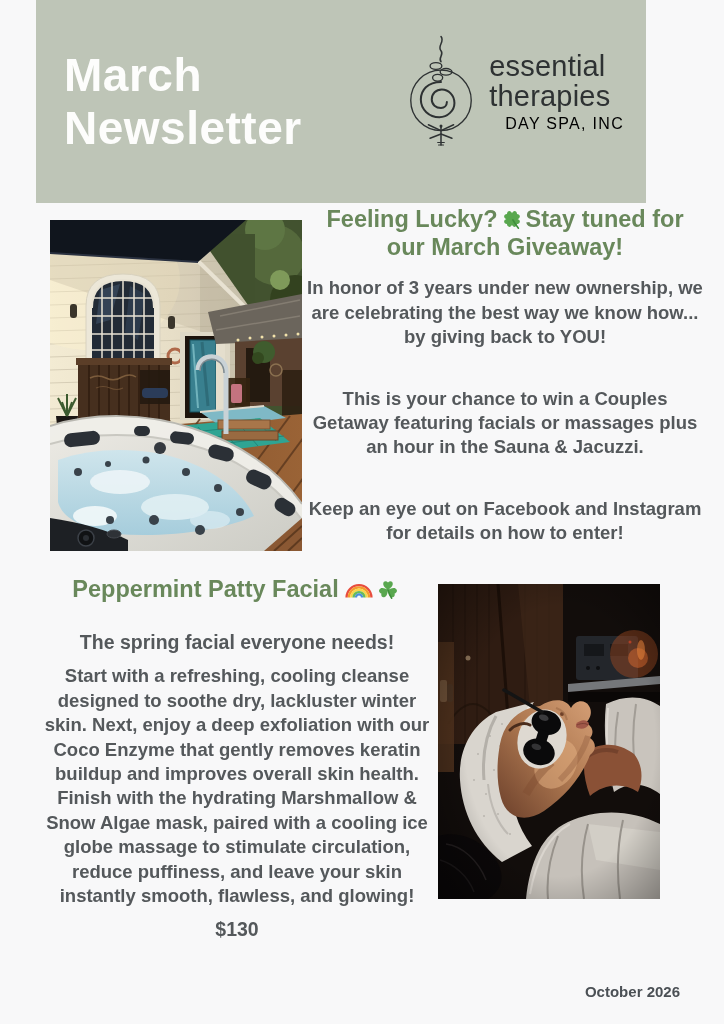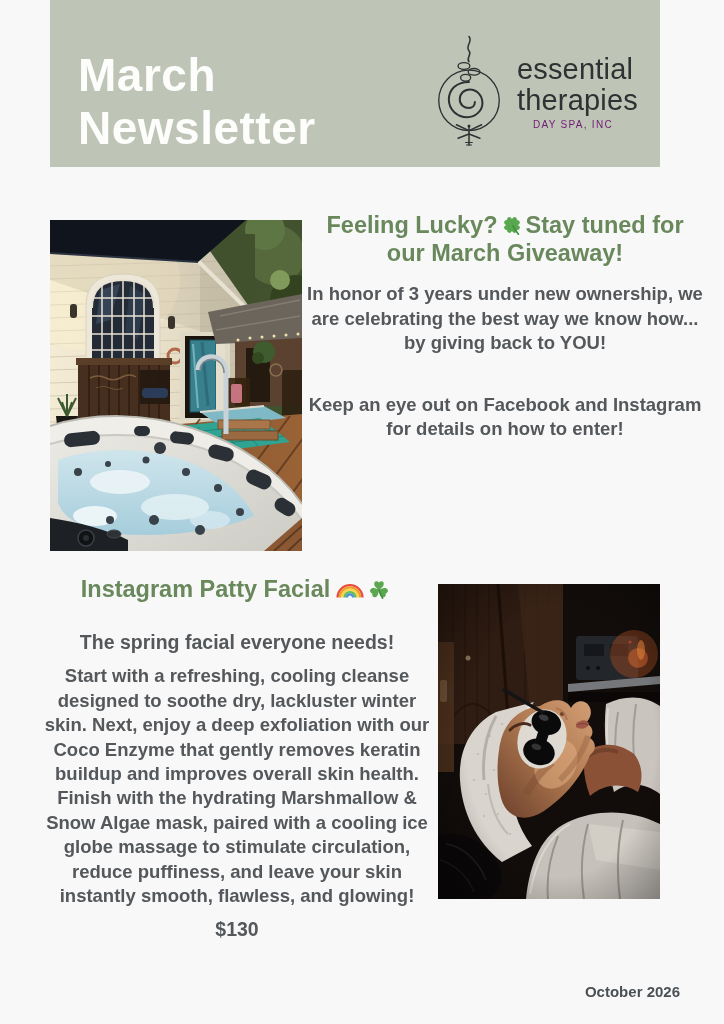--- a/index.html
+++ b/index.html
@@ -1,36 +1,36 @@
 <!DOCTYPE html>
 <html><head>
 <meta charset="utf-8">
 <style>
   html,body{margin:0;padding:0;background:#f8f8f9;}
   .page{position:relative;width:724px;height:1024px;background:#f8f8f9;overflow:hidden;
         font-family:"Liberation Sans", sans-serif;}
 
   
-  .header{position:absolute;left:50px;top:0;width:610px;height:167px;background:#bec5b7;}
+  .header{position:absolute;left:36px;top:0;width:610px;height:203px;background:#bec5b7;}
   .title{position:absolute;left:28px;top:18px;color:#fdfdfc;font-size:46px;font-weight:700;
          line-height:1.16;letter-spacing:.5px;}
   .title span{display:block;}
   .logo{position:absolute;right:22px;top:26px;display:flex;align-items:center;gap:6px;}
   .logo-emblem{width:84px;height:132px;}
   .logo-name{font-size:29px;color:#2e3233;line-height:1.04;letter-spacing:.2px;}
   .logo-name span{display:block;}
-  .logo-sub{font-size:10px;color:#701a75;letter-spacing:1.3px;margin-top:4px;margin-left:16px;}
+  .logo-sub{font-size:16px;color:#000000;letter-spacing:1.3px;margin-top:4px;margin-left:16px;}
 
   
   .photo-hot-tub{position:absolute;left:50px;top:220px;width:252px;height:331px;}
   .photo-facial{position:absolute;left:438px;top:584px;width:222px;height:315px;}
   .photo-hot-tub svg,.photo-facial svg{display:block;width:100%;height:100%;}
 
   
-  .giveaway-text{position:absolute;left:305px;top:212px;width:400px;text-align:center;}
+  .giveaway-text{position:absolute;left:305px;top:206px;width:400px;text-align:center;}
   .facial-text{position:absolute;left:38px;top:576px;width:398px;text-align:center;}
   .h2green{font-size:23.5px;font-weight:700;color:#69885b;line-height:1.18;margin:0;}
   .bodytext{font-size:18.5px;color:#54585b;line-height:1.32;margin:0;font-weight:bold;}
   .gp1{margin-top:15px;} .gp2{margin-top:37px;} .gp3{margin-top:37px;}
   .tagline{margin-top:26px;font-size:19.5px;}
   .desc{margin-top:9px;}
   .price{margin-top:8px;font-size:19.5px;}
   .icon-inline{vertical-align:-3px;margin:0 3px;}
   .icon-rainbow{vertical-align:-1px;margin:0 1px 0 6px;}
 
@@ -282,26 +282,27 @@
         <g transform="translate(12,12)" fill="#59a74f">
           <use href="#lf4" transform="rotate(45)"></use>
             <use href="#lf4" transform="rotate(135)"></use>
           <use href="#lf4" transform="rotate(225)"></use>
             <use href="#lf4" transform="rotate(315)"></use>
         </g>
         <path d="M13,13 C15,17 17,19.5 19,22" fill="none" stroke="#3f8f3b" stroke-width="1.8" stroke-linecap="round"></path>
       </svg><span>Stay tuned for our March Giveaway!</span>
     </h2>
     <p class="bodytext gp1">In honor of 3 years under new ownership, we are celebrating the best way we know how... by giving back to YOU!</p>
+    <p class="bodytext gp2">This is your chance to win a Couples Getaway featuring facials or massages plus an hour in the Sauna &amp; Jacuzzi.</p>
     <p class="bodytext gp3">Keep an eye out on Facebook and Instagram for details on how to enter!</p>
   </section>
 
   <section class="facial-text">
     <h2 class="h2green">
-      <span>Instagram Patty Facial</span><svg class="icon-rainbow" width="28" height="15" viewBox="0 0 36 18">
+      <span>Peppermint Patty Facial</span><svg class="icon-rainbow" width="28" height="15" viewBox="0 0 36 18">
         <g fill="none">
           <path d="M2,18 A16,16 0 0 1 34,18" stroke="#e84c3d" stroke-width="3"></path>
           <path d="M5,18 A13,13 0 0 1 31,18" stroke="#f39c2d" stroke-width="3"></path>
           <path d="M8,18 A10,10 0 0 1 28,18" stroke="#f7d748" stroke-width="3"></path>
           <path d="M11,18 A7,7 0 0 1 25,18" stroke="#66bb5a" stroke-width="3"></path>
           <path d="M14,18 A4,4 0 0 1 22,18" stroke="#4a90d9" stroke-width="3"></path>
         </g>
       </svg><svg class="icon-inline" width="22" height="22" viewBox="0 0 24 24">
         <defs>
             <path id="lf3" d="M0,0 C-1.4,-1.2 -5.4,-3.6 -5.2,-6.8 C-5,-9.4 -2.2,-10.2 0,-8.2 C2.2,-10.2 5,-9.4 5.2,-6.8 C5.4,-3.6 1.4,-1.2 0,0 Z"></path>

